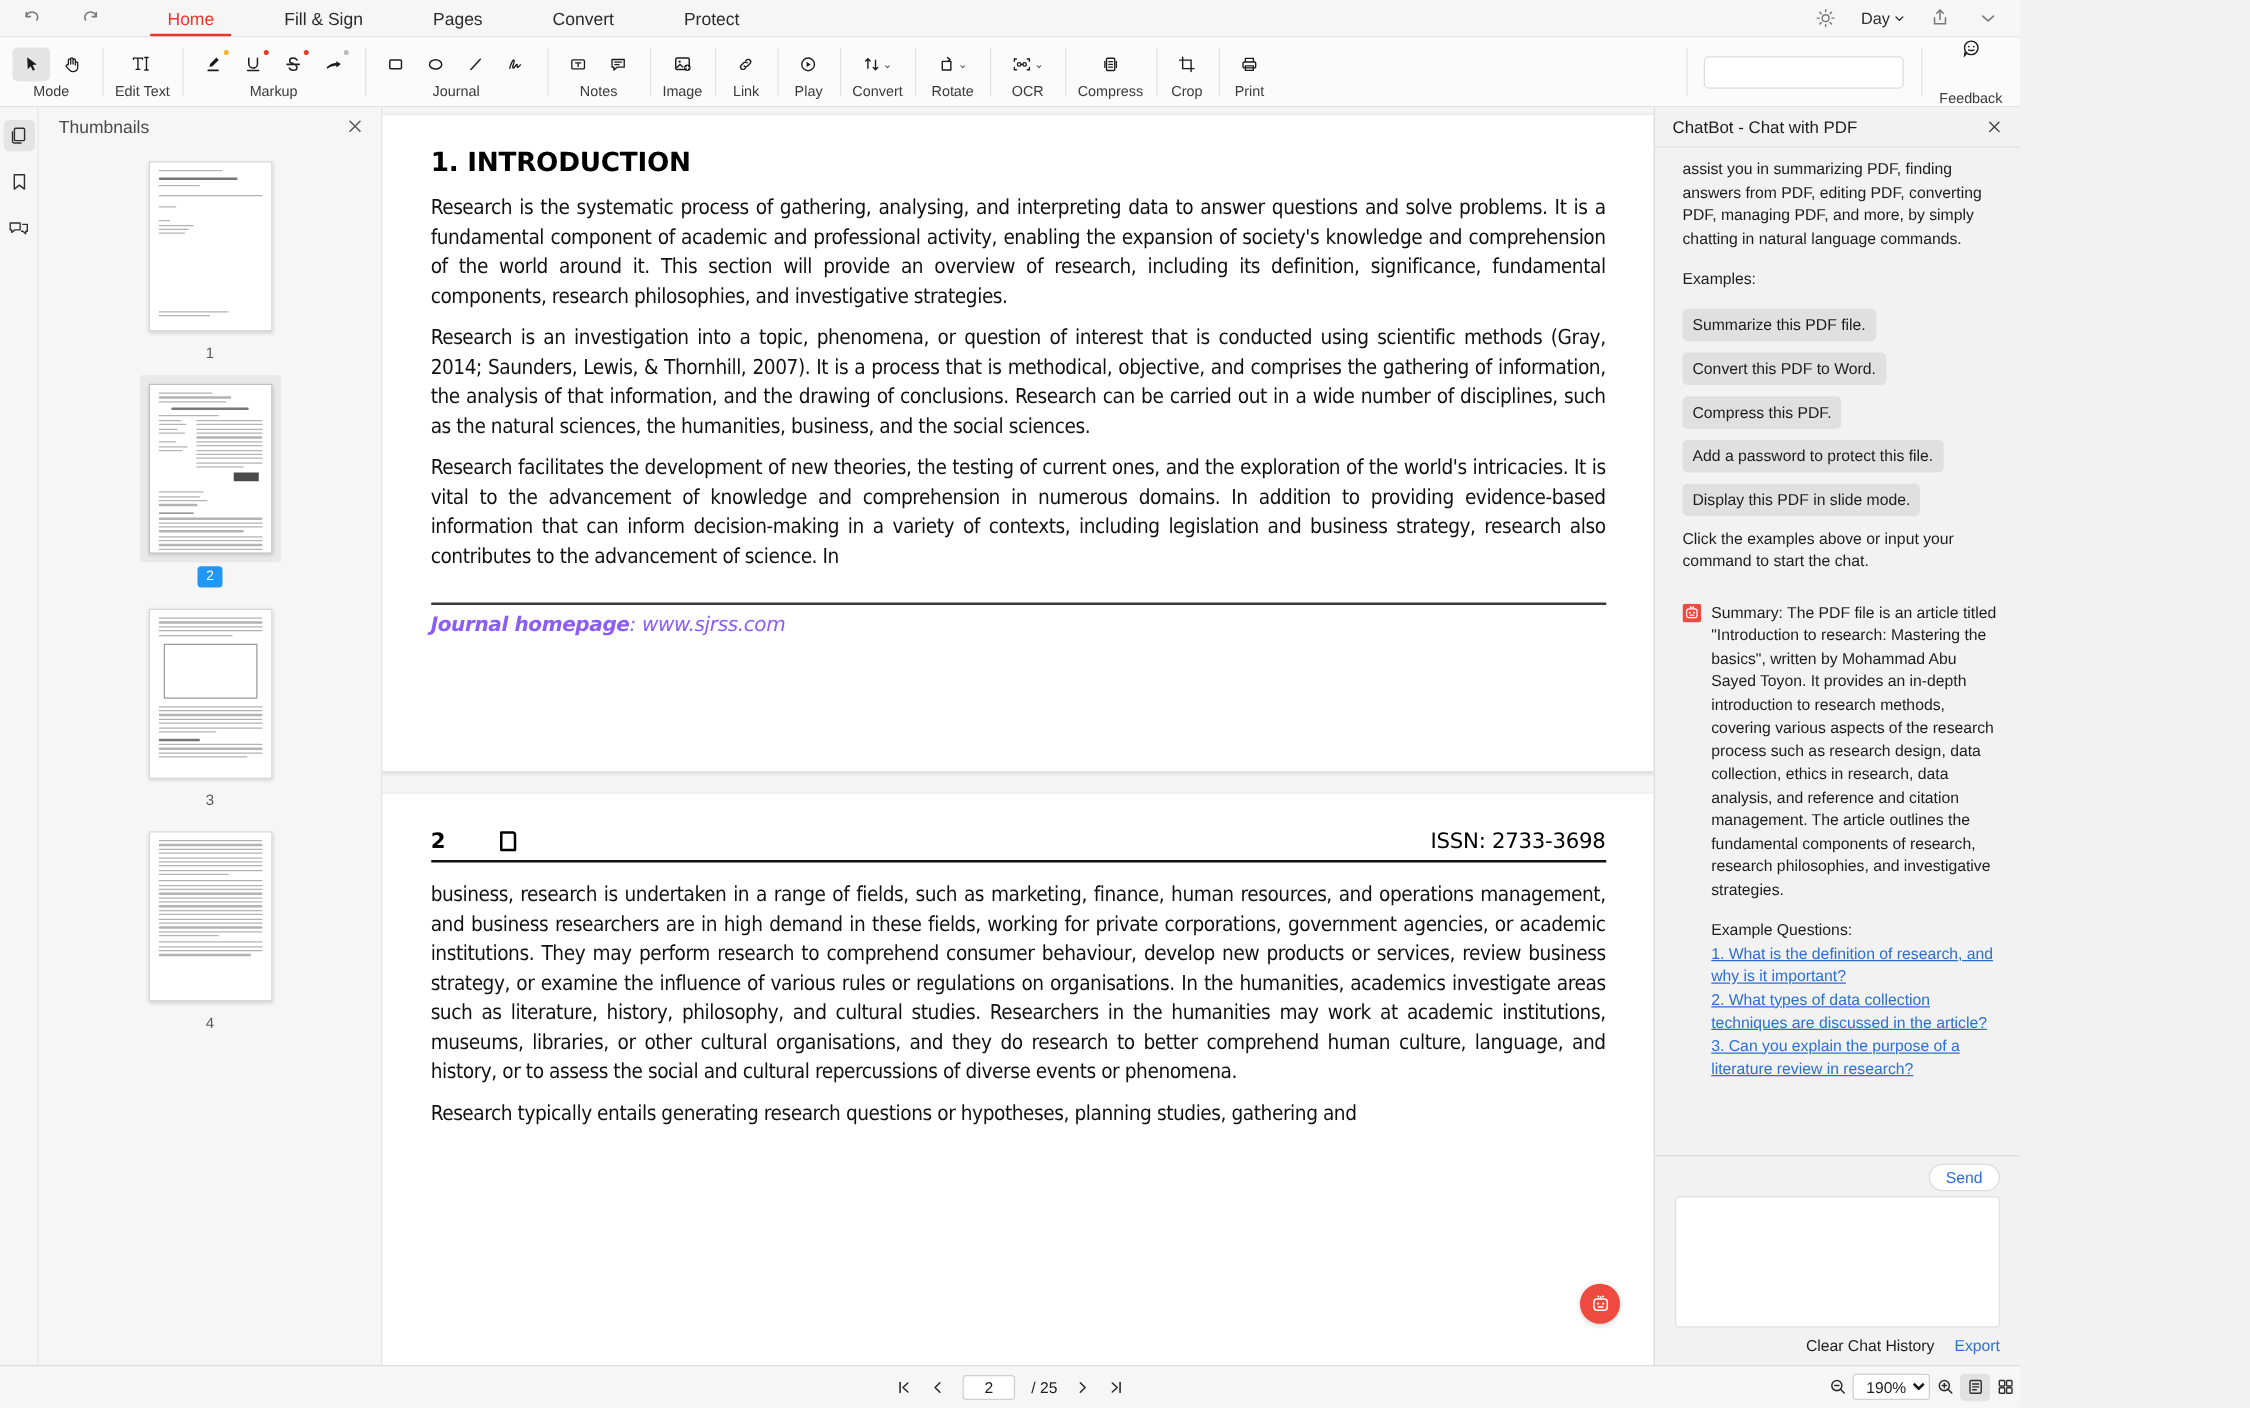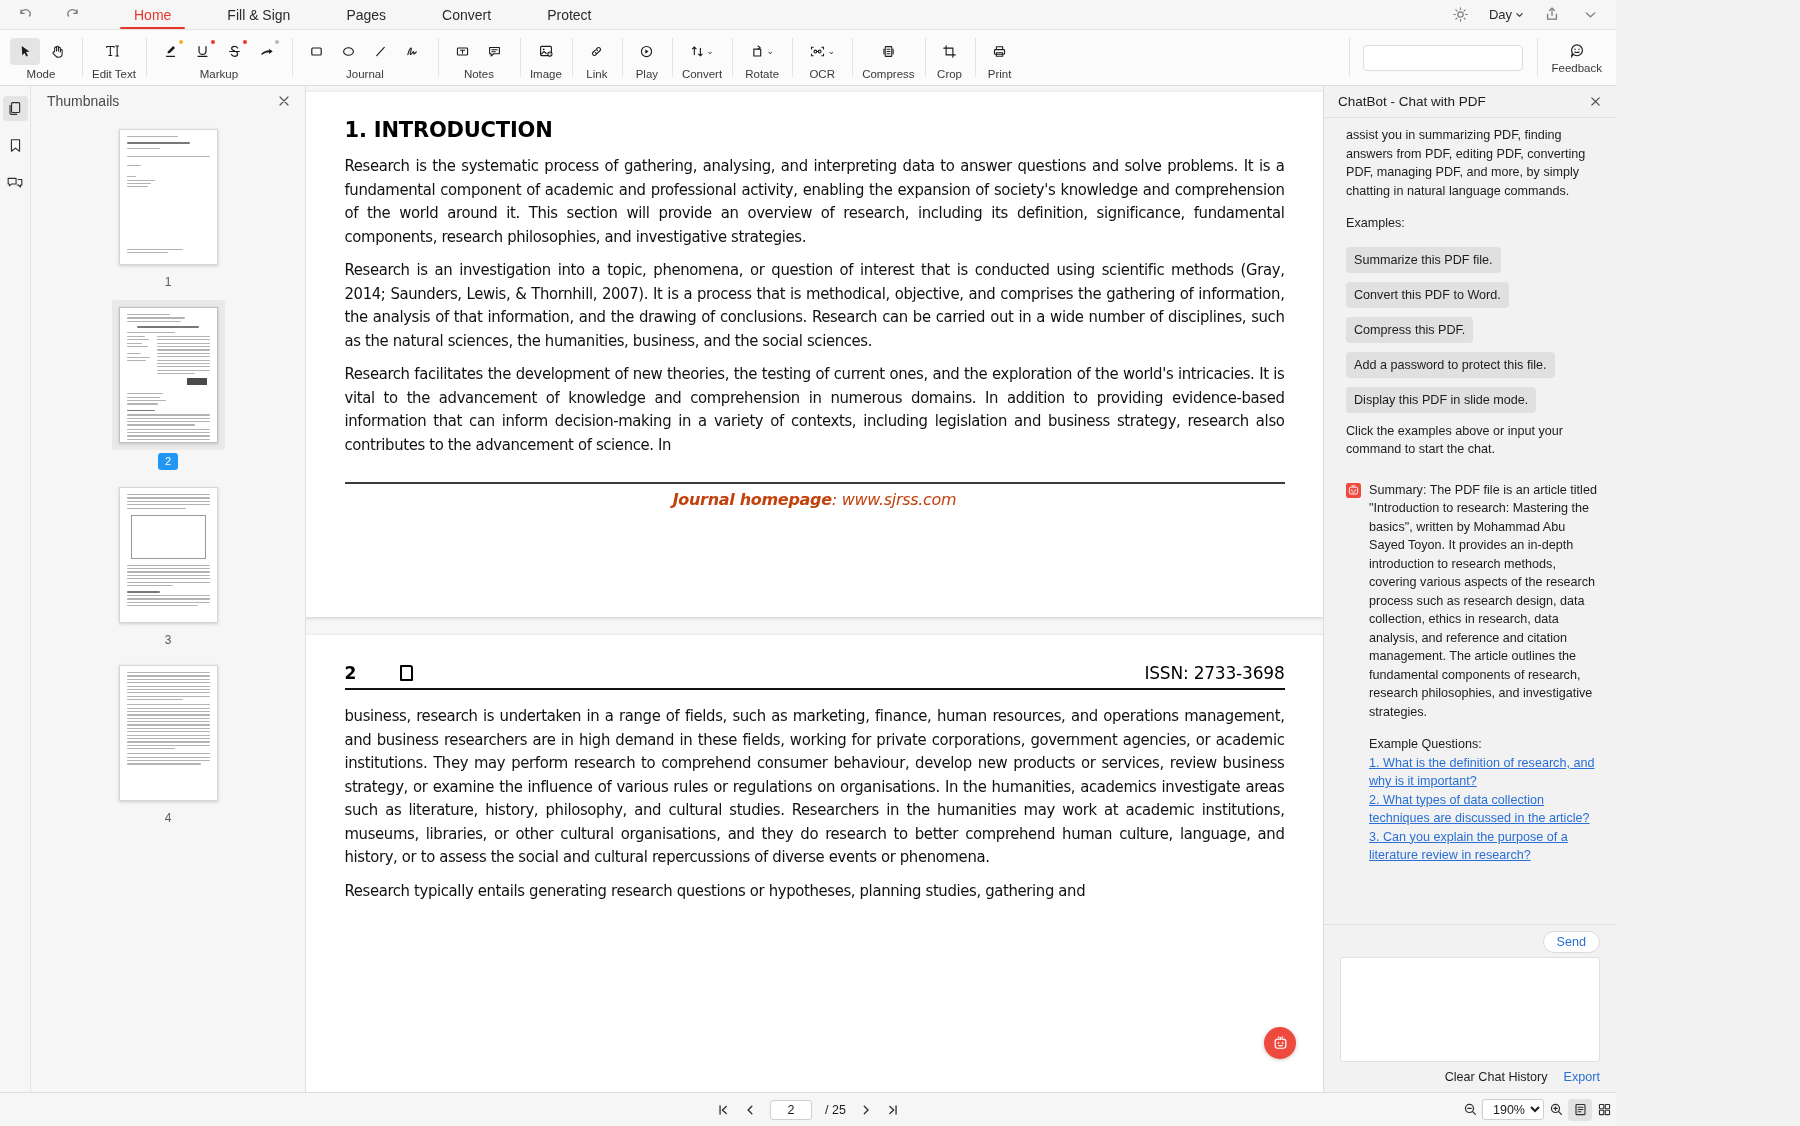--- a/index.html
+++ b/index.html
@@ -50,21 +50,21 @@
   .caret { font-size:9px; margin-left:1px; color:#3a3a3a; }
 
   .ribbon-right { margin-left:auto; display:flex; align-items:stretch; }
   .searchwrap { display:flex; align-items:center; padding:0 14px; position:relative; }
   .searchwrap::before { content:""; position:absolute; left:0; top:8px; bottom:8px; width:1px; background:#e3e3e3; }
   .searchbox {
     width:160px; height:26px; background:#fff; border:1px solid #dcdcdc; border-radius:4px;
     display:flex; align-items:center; padding:0 6px; gap:6px;
   }
   .searchbox input { border:0; outline:0; flex:1; font-size:12px; background:transparent; font-family:"Liberation Sans",sans-serif; }
-  .feedback { display:flex; flex-direction:column; align-items:center; justify-content:center; padding:0 14px; position:relative;}
+  .feedback { display:flex; flex-direction:column; align-items:center; justify-content:space-between; padding:0 14px; position:relative;}
   .feedback::before { content:""; position:absolute; left:0; top:8px; bottom:8px; width:1px; background:#e3e3e3; }
 
   
   .body { flex:1; display:flex; min-height:0; position:relative; background:#f6f6f6;}
 
   
   .rail { width:31px; background:#f6f6f6; border-right:1px solid #e4e4e4; padding-top:10px;
           display:flex; flex-direction:column; align-items:center; gap:12px; flex:0 0 31px;}
   .railbtn { width:25px; height:25px; display:flex; align-items:center; justify-content:center;
              border-radius:4px; color:#3c3c3c; cursor:pointer; }
@@ -99,21 +99,21 @@
   }
   .page.p1 { height:525px; margin-top:6px; }
   .page.p2 { height:540px; margin-top:18px; }
   .doc-h1 { font-family:"DejaVu Sans", sans-serif; font-weight:bold; font-size:21px; letter-spacing:-.2px;
             color:#000; margin-top:26px; margin-bottom:12px; }
   .doc-p {
     font-family:"DejaVu Sans", sans-serif; font-size:16.5px; line-height:23.5px; color:#111;
     text-align:justify; margin-bottom:10px; letter-spacing:-0.35px; font-stretch:condensed;
   }
   .journal-rule { border-top:2.5px solid #3a3a3a; margin-top:26px; }
-  .journal-line { font-family:"DejaVu Sans", sans-serif; font-size:16px; color:#c2410c; margin-top:6px; letter-spacing:-.3px;text-align:center;}
+  .journal-line { font-family:"DejaVu Sans", sans-serif; font-size:16px; color:#8b5cf6; margin-top:6px; letter-spacing:-.3px;}
   .journal-line b { font-style:italic; font-weight:bold; }
   .journal-line i { font-style:italic; }
   .pg2head { display:flex; align-items:center; margin-top:28px; font-family:"DejaVu Sans", sans-serif; }
   .pg2num { font-size:17px; font-weight:600; color:#000; }
   .pg2glyph { width:13px; height:16px; border:2px solid #000; margin-left:44px; border-radius:1px 3px 1px 1px;}
   .pg2issn { margin-left:auto; font-size:17px; color:#000; letter-spacing:-.2px;}
   .pg2rule { border-top:2.5px solid #111; margin-top:5px; margin-bottom:14px; }
 
   
   .chat { width:293px; flex:0 0 293px; background:#f2f2f2; border-left:1px solid #dcdcdc;

